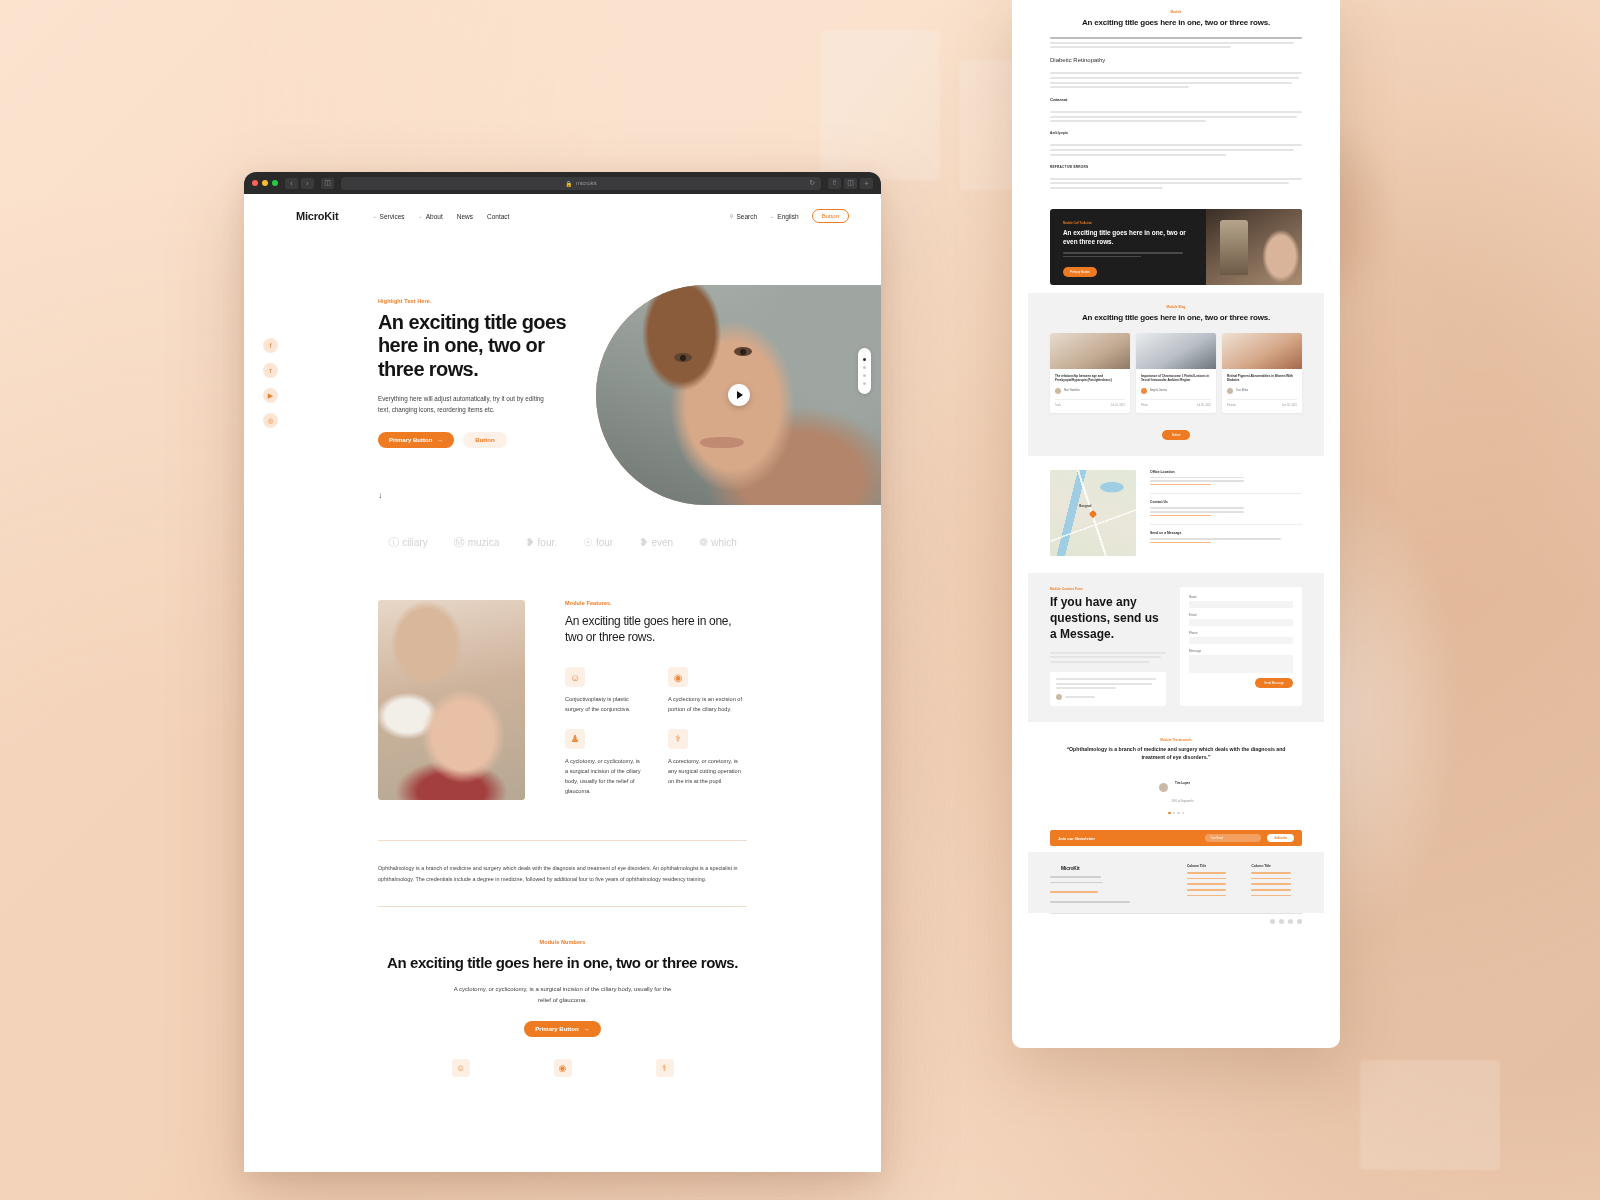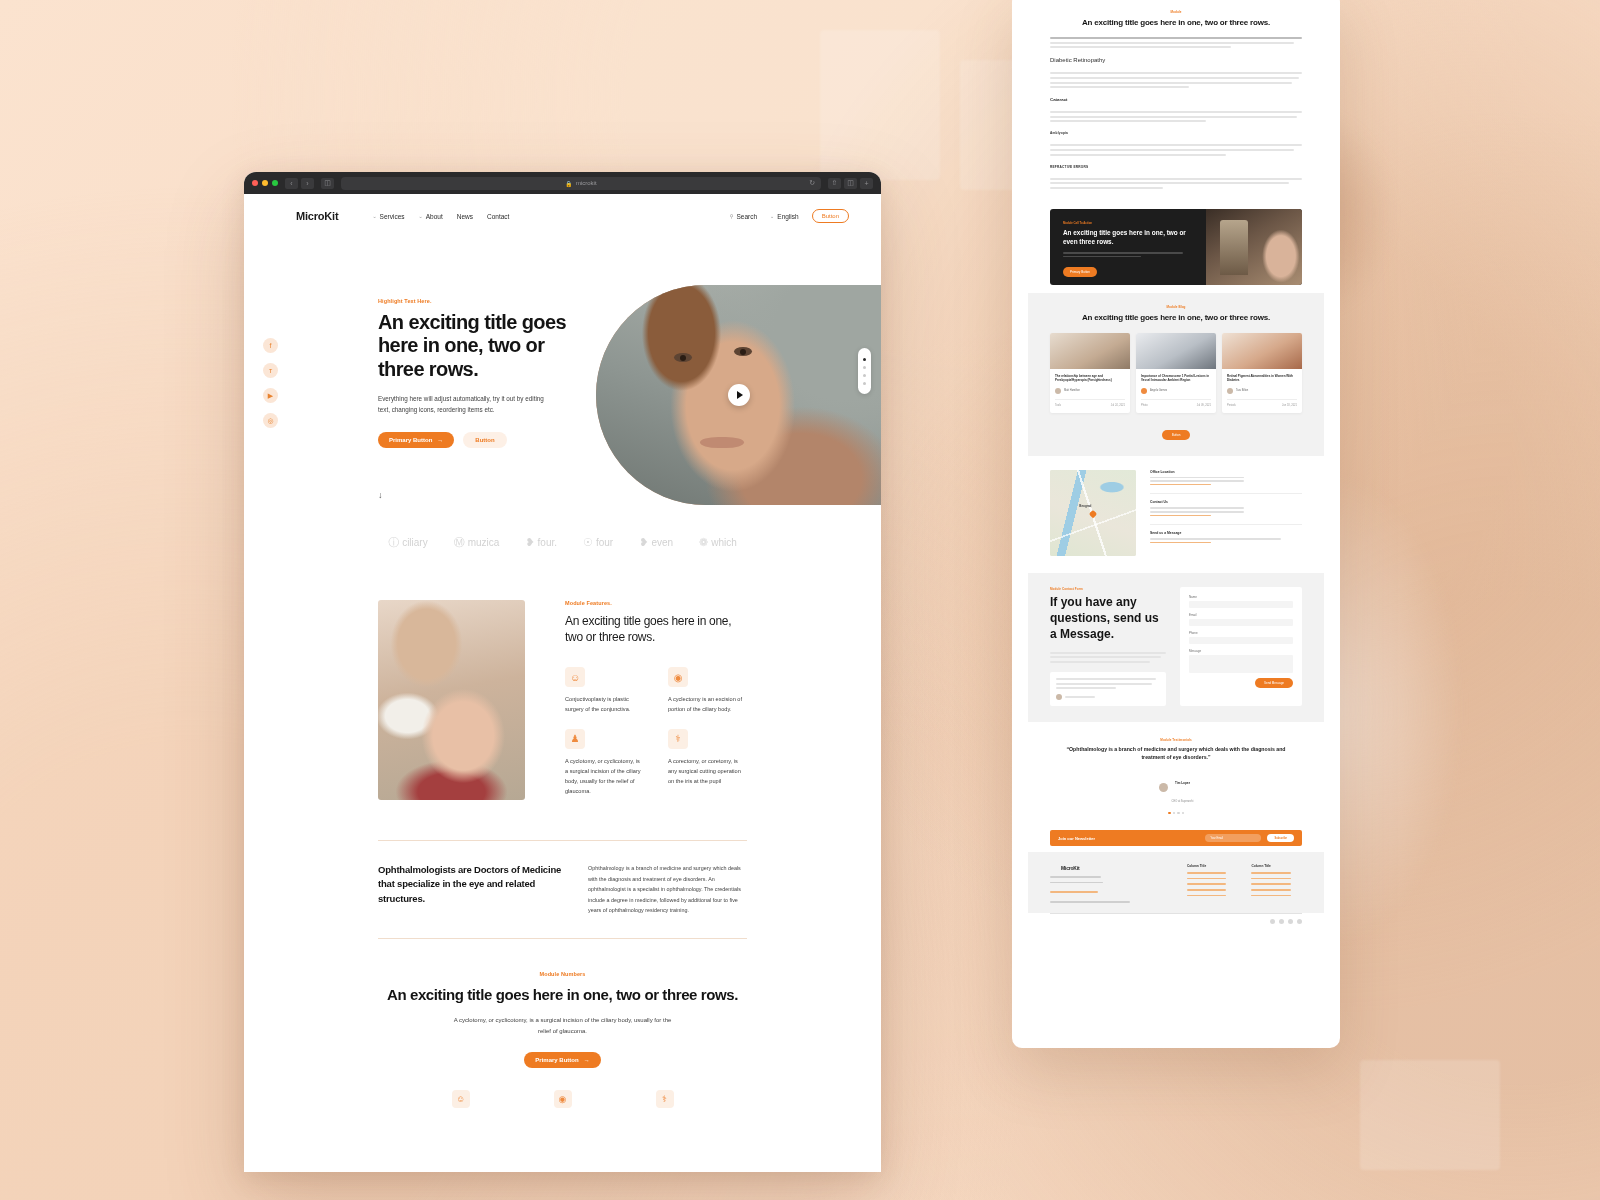--- a/index.html
+++ b/index.html
@@ -476,21 +476,20 @@
           </div>
           <div>
             <div class="feat-icon">⚕</div>
             <div class="feat-text">A corectomy, or coretomy, is any surgical cutting operation on the iris at the pupil</div>
           </div>
         </div>
       </div>
     </div>
 
     <div class="ophth">
-      <div class="ophth-title">Ophthalmologists are Doctors of Medicine that specialize in the eye and related structures.</div>
       <div class="ophth-body">Ophthalmology is a branch of medicine and surgery which deals with the diagnosis and treatment of eye disorders. An ophthalmologist is a specialist in ophthalmology. The credentials include a degree in medicine, followed by additional four to five years of ophthalmology residency training.</div>
     </div>
 
     <div class="numbers">
       <div class="eyebrow">Module Numbers</div>
       <div class="h2c">An exciting title goes here in one, two or three rows.</div>
       <div class="numbers-body">A cyclotomy, or cyclicotomy, is a surgical incision of the ciliary body, usually for the relief of glaucoma.</div>
       <button class="btn-primary">
         <span>Primary Button</span>
         <span>→</span>

